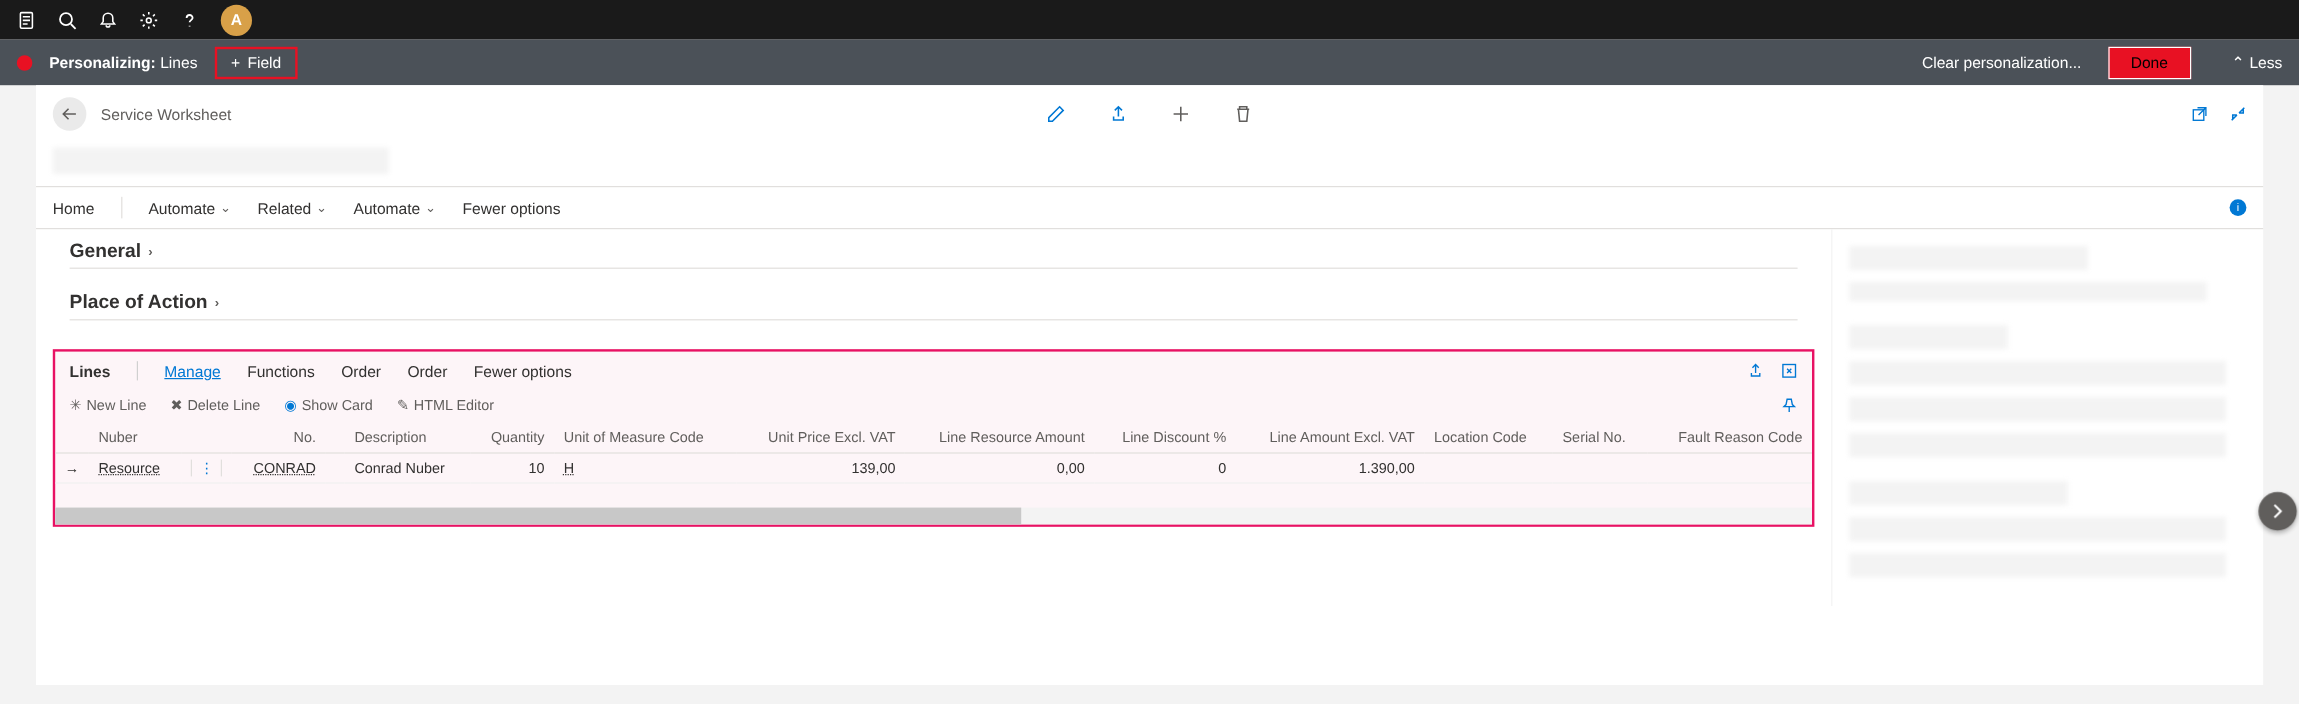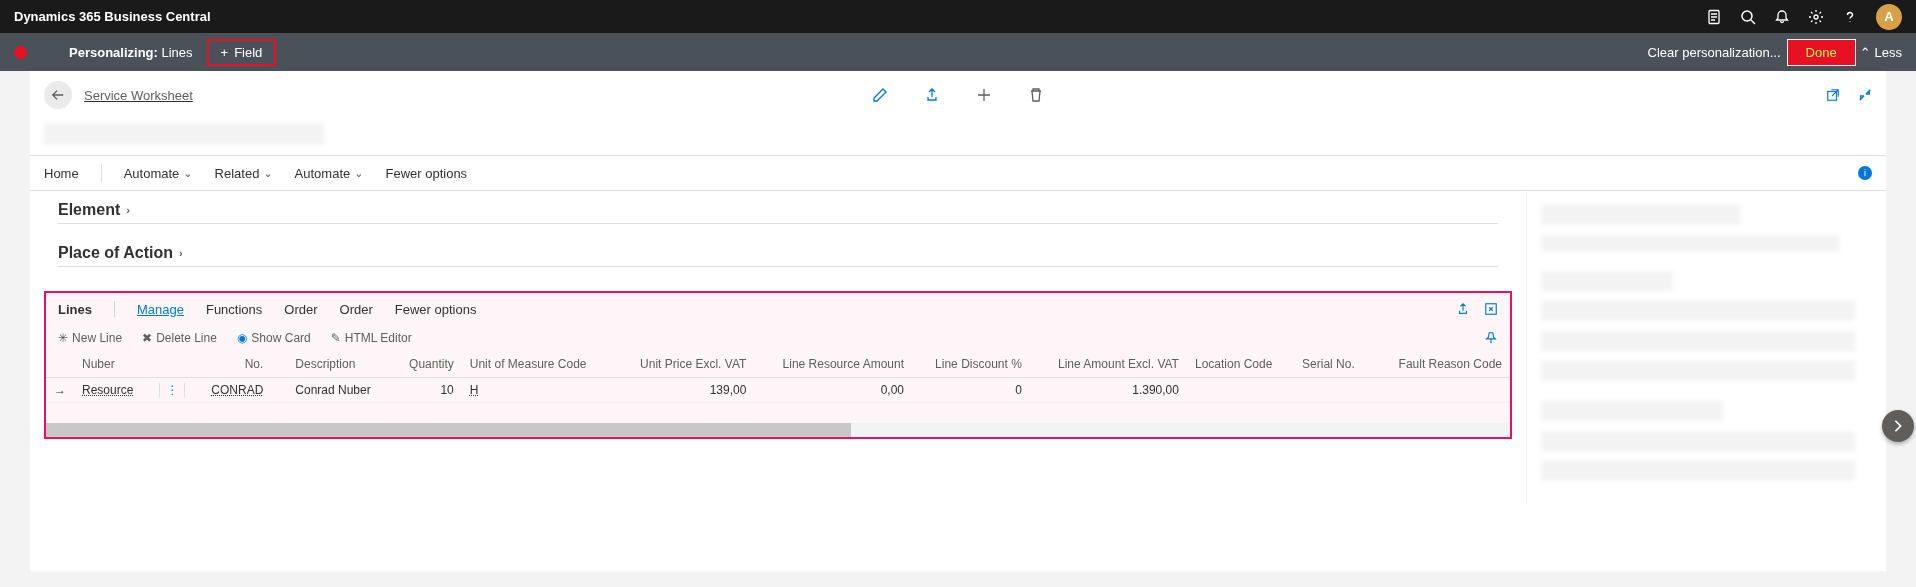--- a/index.html
+++ b/index.html
@@ -6,30 +6,30 @@
 body { font-family: 'Segoe UI', sans-serif; font-size: 13px; background: #f3f3f3; color: #323130; overflow: hidden; }
 
 .top-bar { height: 33px; background: #1a1a1a; color: #fff; display: flex; align-items: center; padding: 0 14px; }
 .top-bar .title { font-weight: 600; font-size: 13px; flex: 1; }
 .top-bar .icons { display: flex; gap: 18px; align-items: center; }
 .top-bar .icons .ic { width: 16px; height: 16px; cursor: pointer; display:flex;align-items:center;justify-content:center; color:#fff;}
 .avatar { width: 26px; height: 26px; border-radius: 50%; background: #d8a048; display: flex; align-items: center; justify-content: center; font-size: 13px; color: #fff; font-weight: 600; cursor:pointer;}
 
 .personalize-bar { height: 38px; background: #4b5158; color: #fff; display: flex; align-items: center; padding: 0 14px; }
 .red-dot { width: 13px; height: 13px; border-radius: 50%; background: #e81123; margin-right: 14px; }
-.personalize-bar .label { font-size: 13px; margin-left: 28px; }
+.personalize-bar .label { font-size: 13px; }
 .personalize-bar .label b { font-weight: 600; }
 .field-btn { margin-left: 14px; border: 2px solid #e81123; padding: 4px 12px; display: flex; align-items: center; gap: 6px; cursor: pointer; font-size: 13px; }
 .personalize-bar .spacer { flex: 1; }
-.clear-p { font-size: 13px; margin-right: 6px; cursor:pointer; }
-.done-btn { background: #e81123; color: #bef264; border: 1px solid #fff; padding: 5px 18px; font-size: 13px; cursor: pointer; margin-right: 4px; }
+.clear-p { font-size: 13px; margin-right: 22px; cursor:pointer; }
+.done-btn { background: #e81123; color: #000000; border: 1px solid #fff; padding: 5px 18px; font-size: 13px; cursor: pointer; margin-right: 34px; }
 .less-btn { font-size: 13px; cursor:pointer; display:flex; align-items:center; gap:4px;}
 
 .page { background: #fff; margin: 0 30px; min-height: 500px; position: relative; }
-.page-head { display: flex; align-items: center; padding: 10px 14px; position: relative; text-decoration: underline; }
+.page-head { display: flex; align-items: center; padding: 10px 14px; position: relative; }
 .back-btn { width: 28px; height: 28px; border-radius: 50%; background: #eaeaea; display: flex; align-items: center; justify-content: center; cursor: pointer; margin-right: 12px; }
 .crumb { color: #605e5c; font-size: 13px; }
 .page-head .center-icons { position: absolute; left: 50%; transform: translateX(-50%); display: flex; gap: 36px; }
 .page-head .center-icons .ci { cursor: pointer; color: #0078d4; }
 .page-head .center-icons .ci.gray { color: #605e5c; }
 .page-head .right-icons { margin-left: auto; display: flex; gap: 18px; color: #0078d4; }
 .page-head .right-icons .ri { cursor:pointer; }
 
 .blurred { margin: 4px 14px 10px 14px; height: 22px; background: #f3f3f3; width: 280px; filter: blur(2px); }
 
@@ -70,21 +70,20 @@
 .side-blur { background:#f3f3f3; filter:blur(2px); margin-bottom:10px; }
 
 .float-next { position: fixed; right: 2px; top: 410px; width: 32px; height: 32px; border-radius: 50%; background: #605e5c; color:#fff; display:flex;align-items:center;justify-content:center; cursor:pointer; box-shadow:0 2px 4px rgba(0,0,0,.3);}
 
 svg { display:block; }
 </style>
 </head>
 <body>
 
 <div class="top-bar">
-  <div class="title">Dynamics 365 Business Central</div>
   <div class="icons">
     <div class="ic">
         <svg width="16" height="16" viewBox="0 0 16 16" fill="none" stroke="currentColor" stroke-width="1.3">
           <rect x="3" y="1.5" width="10" height="13" rx="1"></rect>
           <path d="M5 5h6M5 8h6M5 11h4"></path>
         </svg>
       </div>
     <div class="ic">
         <svg width="16" height="16" viewBox="0 0 16 16" fill="none" stroke="currentColor" stroke-width="1.5">
           <circle cx="7" cy="7" r="5"></circle>
@@ -192,21 +191,21 @@
         <span class="chev">⌄</span>
       </div>
     <div class="tb-item">Fewer options</div>
     <div class="info">i</div>
   </div>
 
   <div class="main-flex">
     <div class="main-col">
       <div class="section">
         <div class="section-title">
-          <span>Element</span>
+          <span>General</span>
           <span class="chev">›</span>
         </div>
       </div>
       <div class="section">
         <div class="section-title">
           <span>Place of Action</span>
           <span class="chev">›</span>
         </div>
       </div>
 

